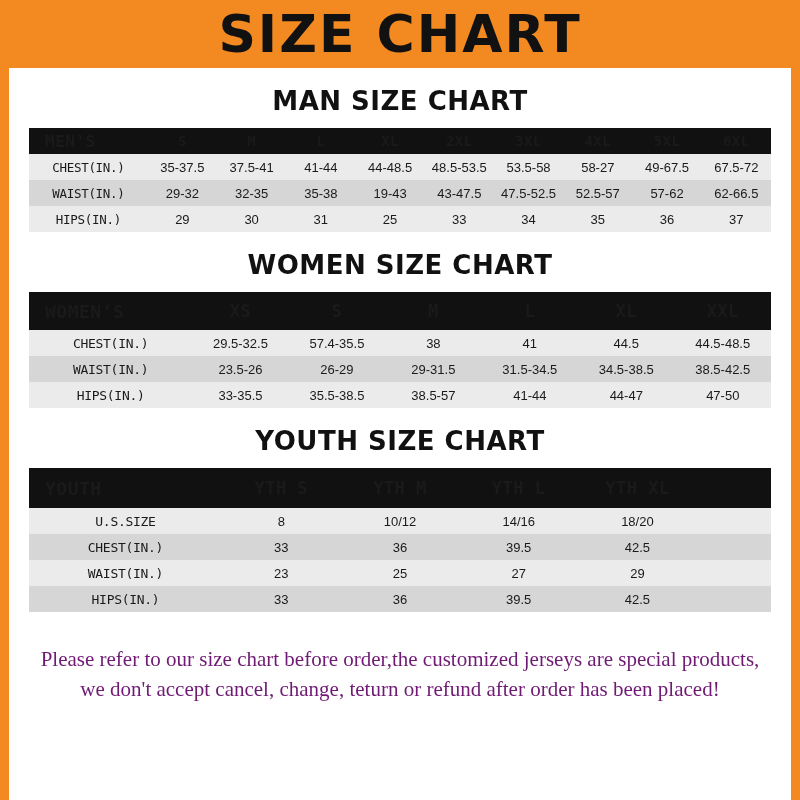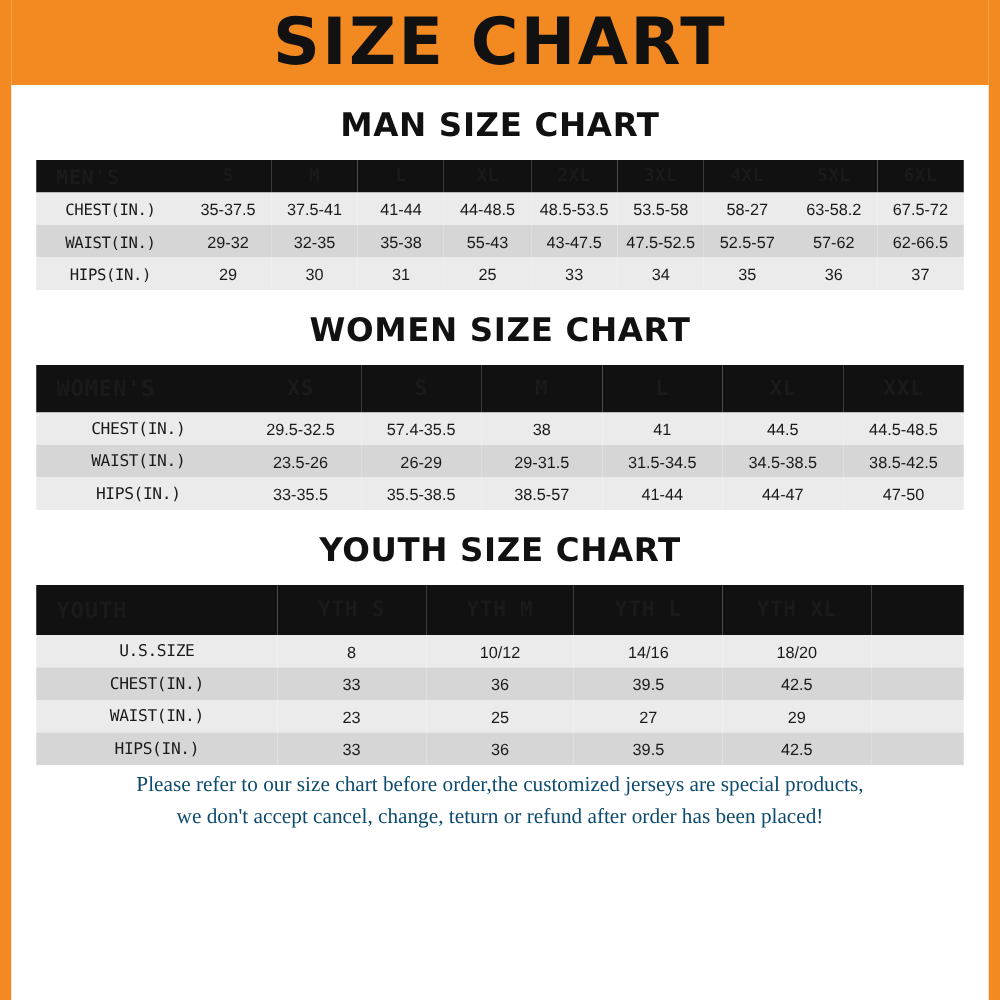--- a/index.html
+++ b/index.html
@@ -96,26 +96,26 @@
   .women-tbl td, .women-tbl th { height: 30px; }
   .women-tbl .hdr-row th { height: 38px; }
 
   .youth-tbl td, .youth-tbl th { font-size: 14px; margin-top: 40px; }
   .youth-tbl .hdr-row th { font-size: 17px; }
   .youth-tbl .hdr-row th.rowlabel { font-size: 18px; }
   .youth-tbl td, .youth-tbl th { height: 32px; }
   .youth-tbl .hdr-row th { height: 40px; }
 
   .note {
-    margin-top: 4px;
+    margin-top: 32px;
     padding: 0 18px;
     text-align: center;
-    color: #0c4a6e;
+    color: #701a75;
     font-family: "Liberation Serif", serif;
-    font-size: 17px;
+    font-size: 21px;
     line-height: 1.45;
   }
   .note-line { display: block; }
 </style>
 </head>
 <body>
 
 <div class="page">
 
   <div class="banner">
@@ -154,29 +154,29 @@
       <tbody>
         <tr class="row-light">
           <td class="rowlabel">CHEST(IN.)</td>
           <td>35-37.5</td>
           <td>37.5-41</td>
           <td>41-44</td>
           <td>44-48.5</td>
           <td>48.5-53.5</td>
           <td>53.5-58</td>
           <td>58-27</td>
-          <td>63-58.2</td>
+          <td>49-67.5</td>
           <td>67.5-72</td>
         </tr>
         <tr class="row-dark">
           <td class="rowlabel">WAIST(IN.)</td>
           <td>29-32</td>
           <td>32-35</td>
           <td>35-38</td>
-          <td>55-43</td>
+          <td>19-43</td>
           <td>43-47.5</td>
           <td>47.5-52.5</td>
           <td>52.5-57</td>
           <td>57-62</td>
           <td>62-66.5</td>
         </tr>
         <tr class="row-light">
           <td class="rowlabel">HIPS(IN.)</td>
           <td>29</td>
           <td>30</td>

